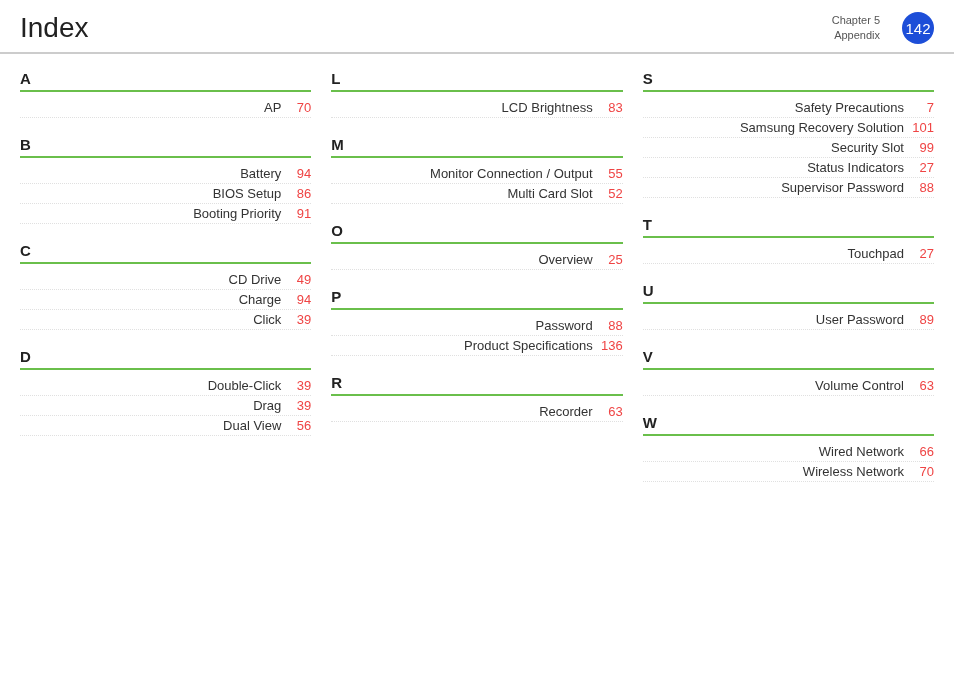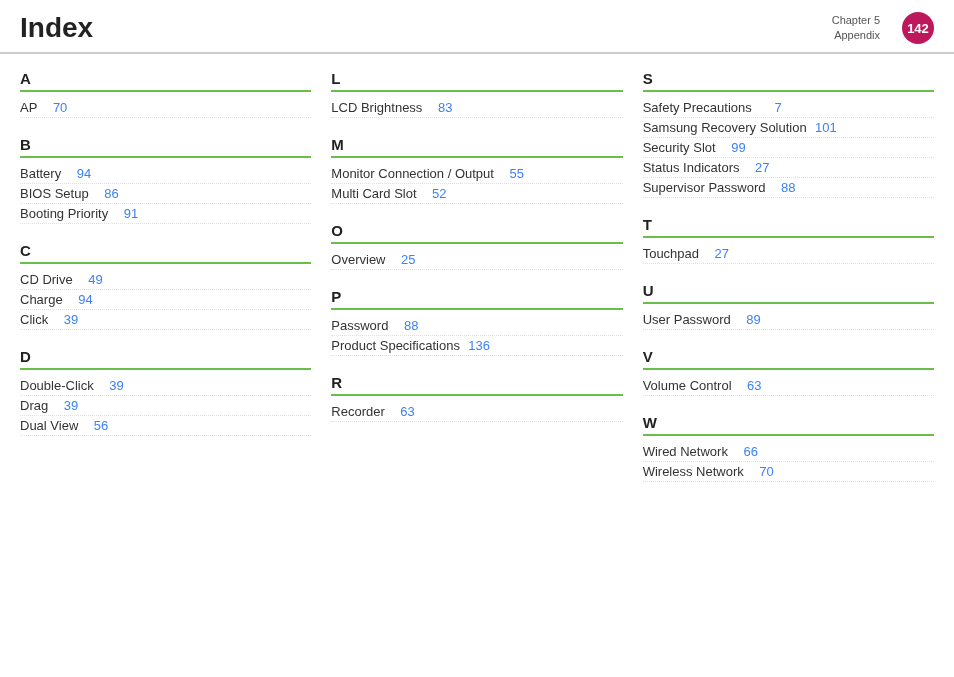--- a/index.html
+++ b/index.html
@@ -15,39 +15,39 @@
     
     .header {
       display: flex;
       align-items: center;
       justify-content: space-between;
       padding: 12px 20px 8px 20px;
       border-bottom: 2px solid #ccc;
     }
     .header-title {
       font-size: 28px;
-      font-weight: bold;
+      font-weight: normal;
       color: #222;
     }
     .header-right {
       display: flex;
       align-items: center;
       gap: 22px;
     }
     .chapter-label {
       font-size: 11px;
       color: #555;
       text-align: right;
       line-height: 1.4;
     }
     .page-badge {
-      background: #be185d;
+      background: #1d4ed8;
       color: #fff;
-      font-size: 13px;
-      font-weight: bold;
+      font-size: 15px;
+      font-weight: normal;
       border-radius: 50%;
       width: 32px;
       height: 32px;
       display: flex;
       align-items: center;
       justify-content: center;
     }
 
     
     .content {
@@ -75,31 +75,31 @@
       font-size: 15px;
       font-weight: bold;
       color: #222;
       border-bottom: 2px solid #6abf4b;
       padding-bottom: 3px;
       margin-bottom: 6px;
     }
 
     .index-row {
       display: flex;
-      justify-content: flex-start;
+      justify-content: flex-end;
       font-size: 13px;
       color: #333;
       padding: 2px 0;
       border-bottom: 1px dotted #e0e0e0;
     }
     .index-row .entry-name {
       color: #333;
     }
     .index-row .entry-page {
-      color: #3b82f6;
+      color: #ef4444;
       min-width: 30px;
       text-align: right;
     }
   </style>
 </head>
 <body>
 
 <div class="header">
   <div class="header-title">Index</div>
   <div class="header-right">

